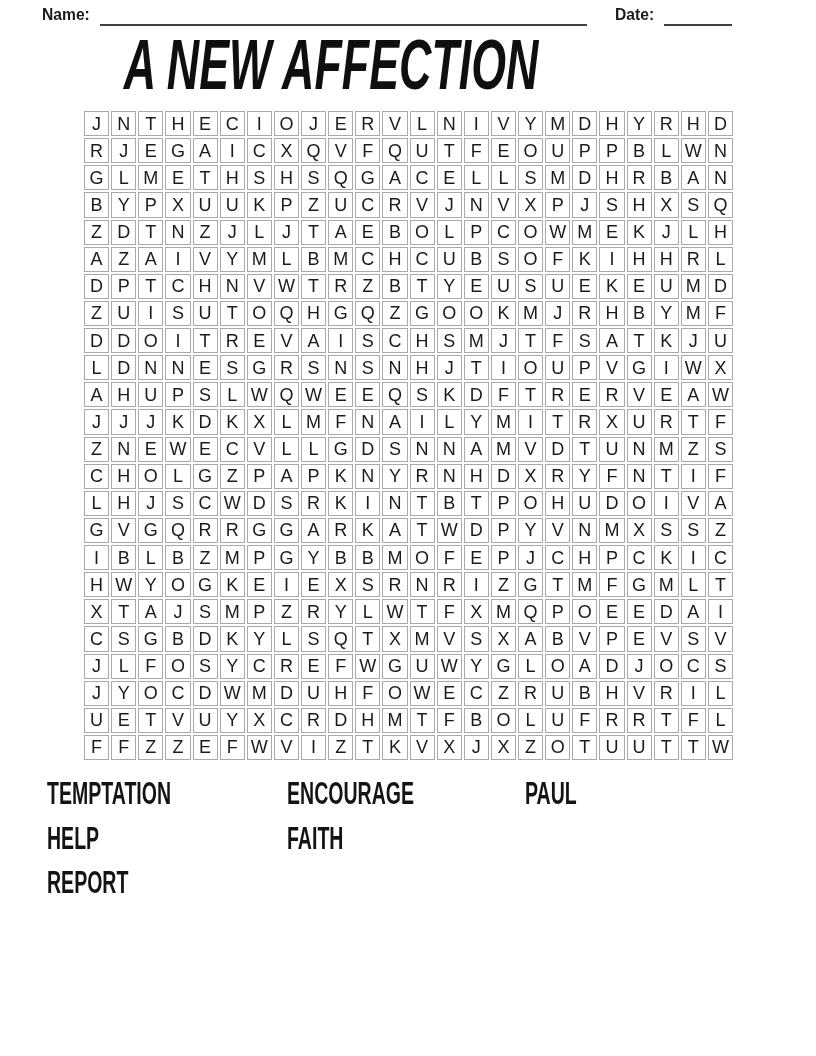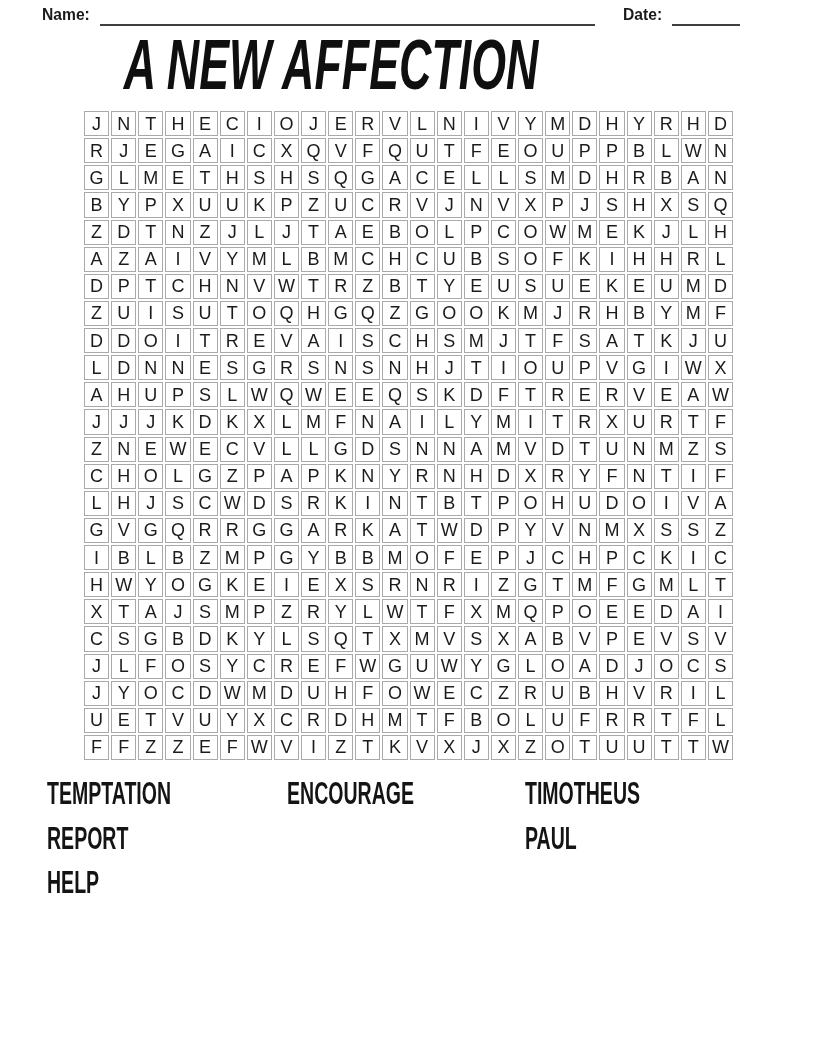--- a/index.html
+++ b/index.html
@@ -12,21 +12,21 @@
     background: #ffffff;
     font-family: "Liberation Sans", sans-serif;
     overflow: hidden;
   }
 
   
   .header-row {
     position: absolute;
     top: 2px;
     left: 42px;
-    right: 76px;
+    right: 84px;
     display: flex;
     align-items: flex-end;
     height: 24px;
   }
   .field-label {
     font-size: 17px;
     font-weight: 700;
     color: #1b1b1b;
     transform: scaleX(0.92);
     transform-origin: 0 100%;
@@ -701,34 +701,34 @@
       <div class="cell">T</div>
       <div class="cell">W</div>
     </div>
 
   <div class="word-list">
     <div class="word-col">
       <div class="word">
           <span>TEMPTATION</span>
         </div>
       <div class="word">
-          <span>REPORT</span>
+          <span>HELP</span>
         </div>
       <div class="word">
-          <span>HELP</span>
+          <span>REPORT</span>
         </div>
     </div>
     <div class="word-col">
       <div class="word">
           <span>ENCOURAGE</span>
         </div>
+      <div class="word">
+          <span>FAITH</span>
+        </div>
     </div>
     <div class="word-col">
-      <div class="word">
-          <span>TIMOTHEUS</span>
-        </div>
       <div class="word">
           <span>PAUL</span>
         </div>
     </div>
   </div>
 
 </div>
 
 </body></html>

